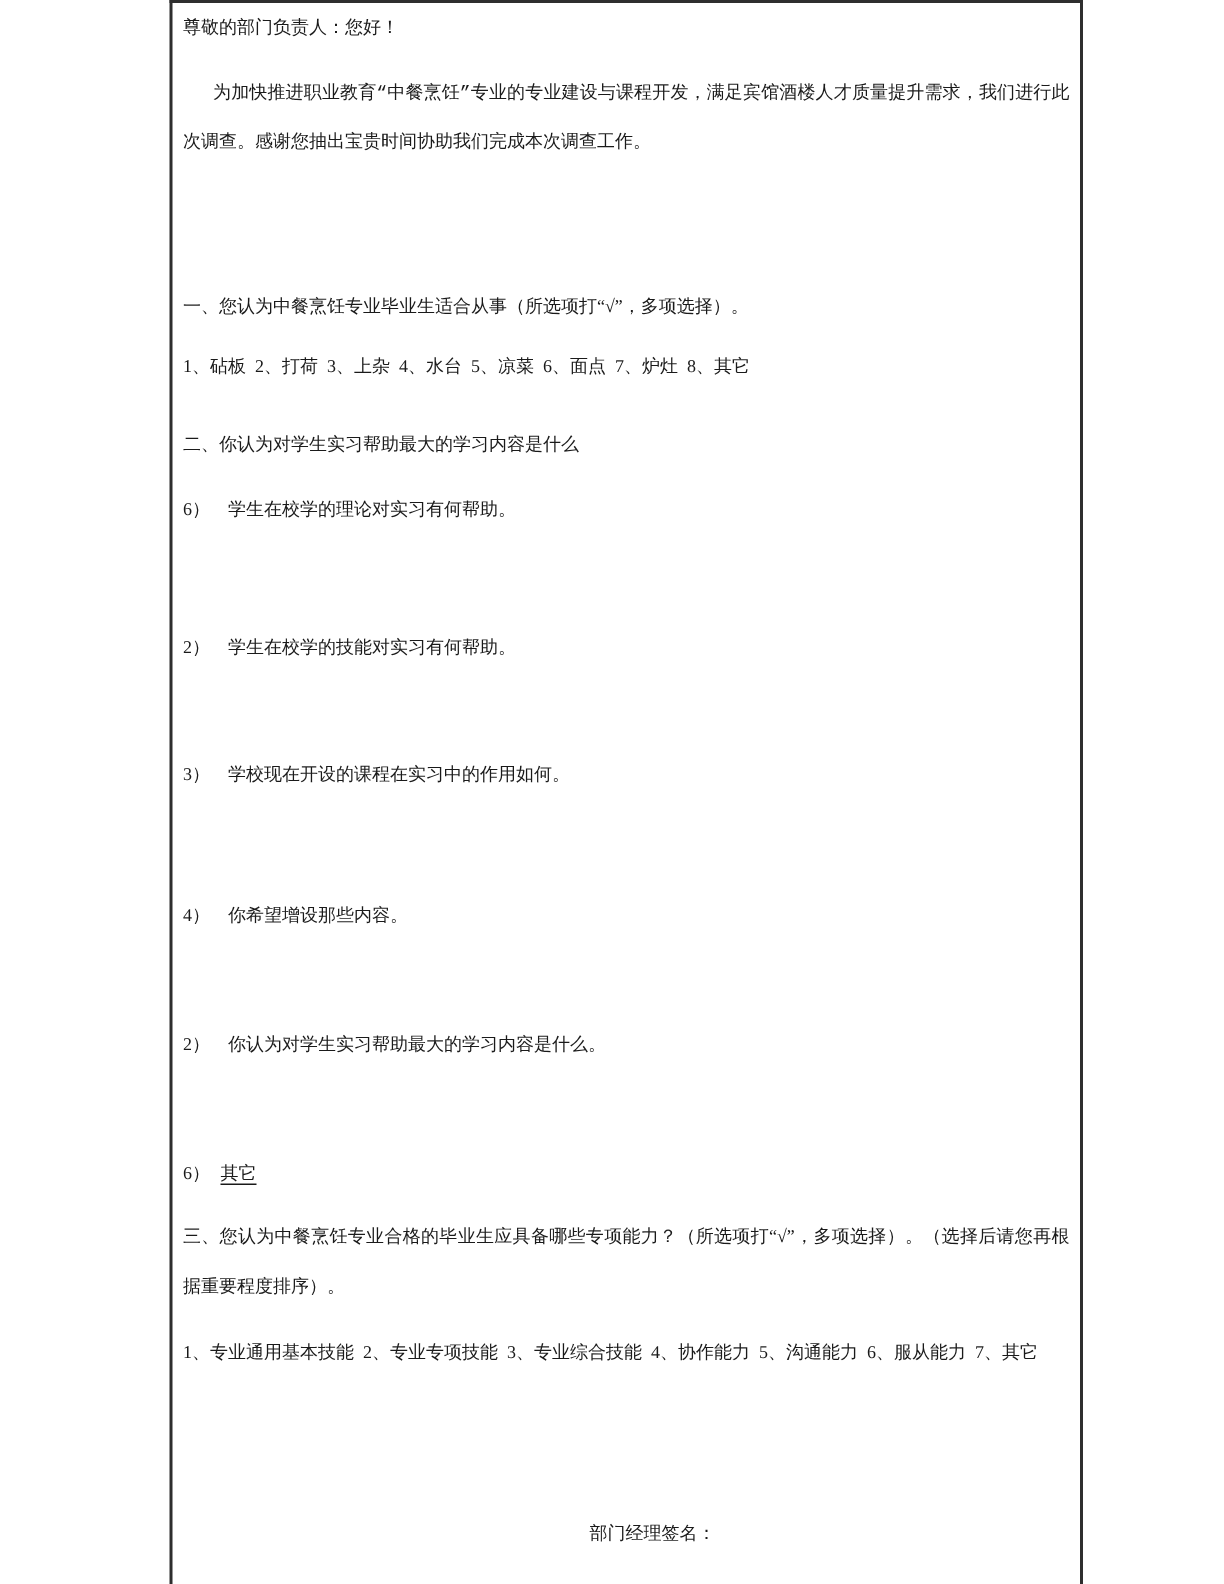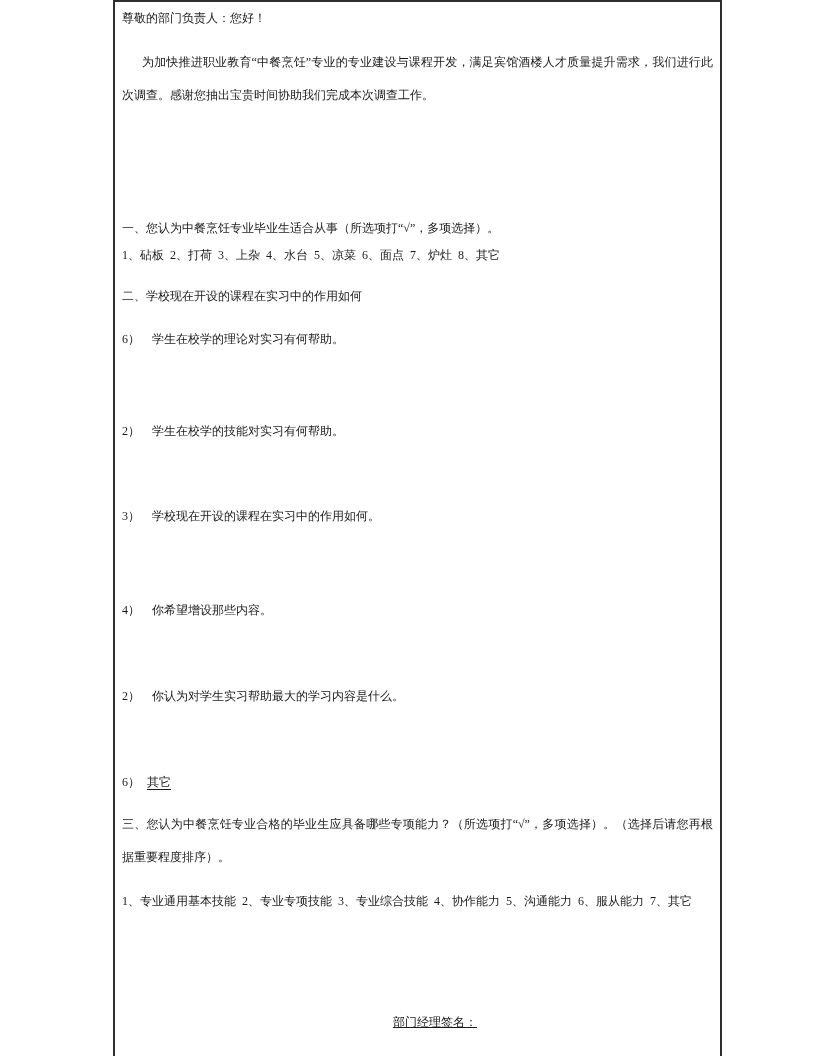--- a/index.html
+++ b/index.html
@@ -31,48 +31,48 @@
     left: 122px;
     width: 591px;
     margin: 0;
     font-size: 12px;
     line-height: 33px;
     white-space: pre-wrap;
     text-align: justify;
   }
   .indent {
     text-indent: 20px;
+    font-family: Liberation Mono, monospace;
   }
   .sig {
     width: auto;
     left: 393px;
     white-space: nowrap;
     text-align: right;
-    text-decoration: underline;
   }
   .other-label {
     margin-left: 7px;
     text-decoration: underline;
     text-underline-offset: 3px;
   }
 </style>
 </head>
 <body>
 
 <div class="survey-box"></div>
 
 <p class="tb" style="top:2px">尊敬的部门负责人：您好！</p>
 
 <p class="tb indent" style="top:46px">为加快推进职业教育“中餐烹饪”专业的专业建设与课程开发，满足宾馆酒楼人才质量提升需求，我们进行此次调查。感谢您抽出宝贵时间协助我们完成本次调查工作。</p>
 
-<p class="tb" style="top:212px">一、您认为中餐烹饪专业毕业生适合从事（所选项打“√”，多项选择）。</p>
+<p class="tb" style="top:188px">一、您认为中餐烹饪专业毕业生适合从事（所选项打“√”，多项选择）。</p>
 
-<p class="tb" style="top:239px">1、砧板  2、打荷  3、上杂  4、水台  5、凉菜  6、面点  7、炉灶  8、其它</p>
+<p class="tb" style="top:228px">1、砧板  2、打荷  3、上杂  4、水台  5、凉菜  6、面点  7、炉灶  8、其它</p>
 
-<p class="tb" style="top:280px">二、学校现在开设的课程在实习中的作用如何</p>
+<p class="tb" style="top:280px">二、你认为对学生实习帮助最大的学习内容是什么</p>
 
 <p class="tb" style="top:323px">6）　学生在校学的理论对实习有何帮助。</p>
 
 <p class="tb" style="top:415px">2）　学生在校学的技能对实习有何帮助。</p>
 
 <p class="tb" style="top:500px">3）　学校现在开设的课程在实习中的作用如何。</p>
 
 <p class="tb" style="top:594px">4）　你希望增设那些内容。</p>
 
 <p class="tb" style="top:680px">2）　你认为对学生实习帮助最大的学习内容是什么。</p>

